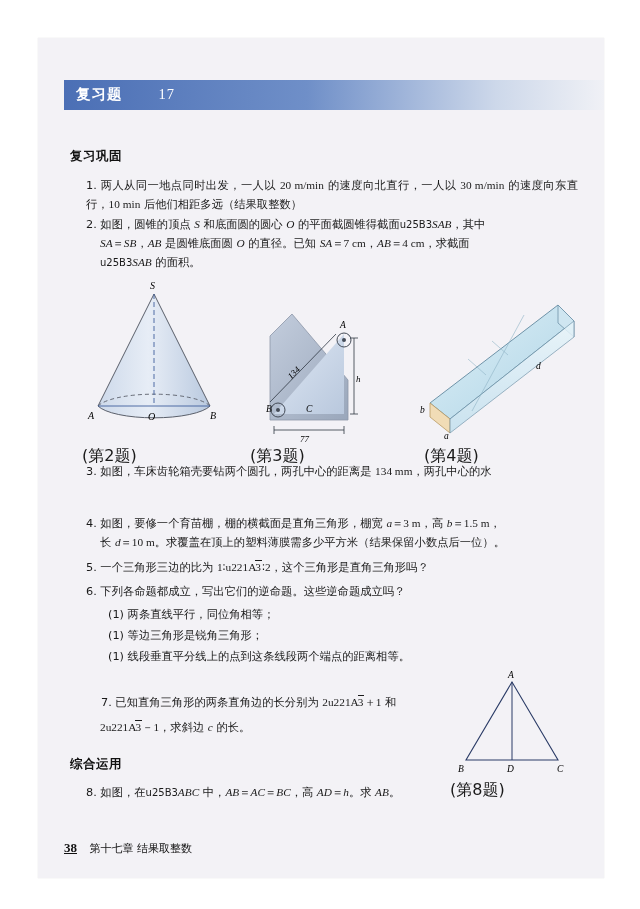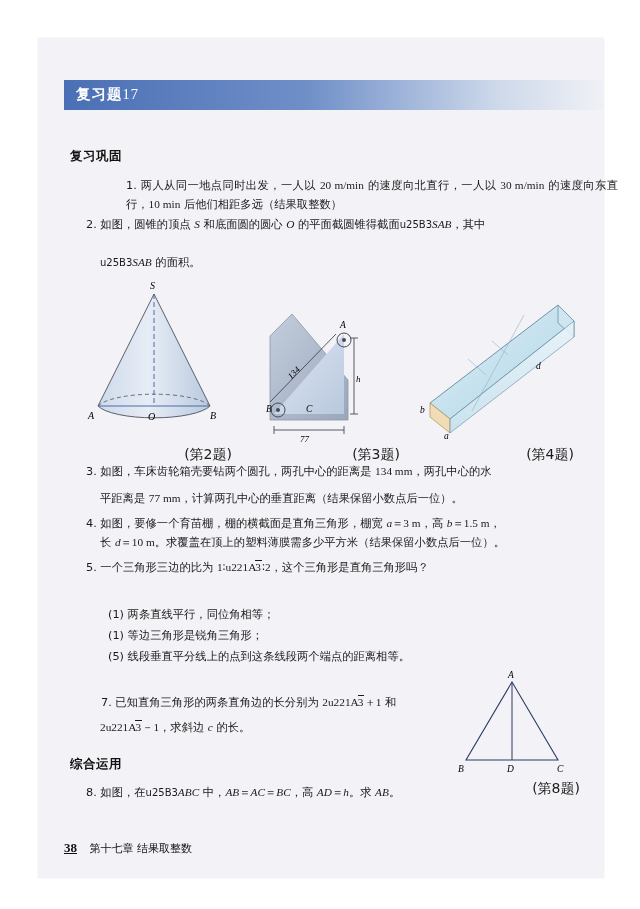--- a/index.html
+++ b/index.html
@@ -38,20 +38,21 @@
     top: 5px;
     color: #ffffff;
     font-size: 14.5px;
     font-weight: bold;
     font-family: "DejaVu Sans", sans-serif;
     letter-spacing: 1px;
   }
   .header-title .num {
     font-weight: normal;
     font-family: "Liberation Serif", serif;
+    margin-left: 36px;
   }
   
   .section-heading {
     position: absolute;
     font-size: 12.5px;
     font-weight: bold;
     font-family: Liberation Serif, serif;
     color: #111;
     letter-spacing: .5px;
   }
@@ -85,24 +86,24 @@
     content: "\u221A";
     font-style: normal;
   }
   .tri::before {
     content: "\u25B3";
     font-style: normal;
     font-size: 10px;
   }
   .caption {
     position: absolute;
-    font-size: 14px;
+    font-size: 16px;
     font-family: "DejaVu Sans", sans-serif;
     color: #1a1a1a;
-    text-align: right;
+    text-align: left;
   }
   .sub-list {
     position: absolute;
     font-size: 11.3px;
     line-height: 21px;
     font-family: "DejaVu Sans", sans-serif;
     color: #1a1a1a;
   }
   
   .footer {
@@ -133,27 +134,30 @@
 <div class="page">
 
   <div class="header-band">
     <div class="header-title">
       <span>复习题</span><span class="num">17</span>
     </div>
   </div>
 
   <div class="section-heading" style="left:32px; top:110px;">复习巩固</div>
 
-  <div class="item" style="left:48px; top:138px; width:492px; text-indent:0;margin-left:40px;">
+  <div class="item" style="left:48px; top:138px; width:492px; text-indent:0;">
     1. 两人从同一地点同时出发，一人以 <span class="mr">20 m/min</span> 的速度向北直行，一人以 <span class="mr">30 m/min</span>
     的速度向东直行，<span class="mr">10 min</span> 后他们相距多远（结果取整数）
   </div>
 
   <div class="item" style="left:48px; top:177px; width:492px;">
     2. 如图，圆锥的顶点 <span class="mi">S</span> 和底面圆的圆心 <span class="mi">O</span> 的平面截圆锥得截面<span class="tri"></span><span class="mi">SAB</span>，其中
+  </div>
+  <div class="item" style="left:62px; top:196px; width:478px;">
+    <span class="mi">SA</span><span class="mr">＝</span><span class="mi">SB</span>，<span class="mi">AB</span> 是圆锥底面圆 <span class="mi">O</span> 的直径。已知 <span class="mi">SA</span><span class="mr">＝7 cm</span>，<span class="mi">AB</span><span class="mr">＝4 cm</span>，求截面
   </div>
   <div class="item" style="left:62px; top:215px; width:478px;">
     <span class="tri"></span><span class="mi">SAB</span> 的面积。
   </div>
 
   <div class="fig" style="left:44px; top:240px;">
     <svg width="150" height="165" viewBox="0 0 150 165">
       <defs>
         <linearGradient id="coneg" x1="0" y1="0" x2="1" y2="0">
           <stop offset="0%" stop-color="#cdd9ea"></stop>
@@ -247,40 +251,40 @@
       <text x="128" y="76" font-size="9.5">d</text>
       <text x="12" y="120" font-size="9.5">b</text>
       <text x="36" y="146" font-size="9.5">a</text>
     </svg>
   </div>
   <div class="caption" style="left:386px; top:408px; width:150px;">(第4题)</div>
 
   <div class="item" style="left:48px; top:424px; width:492px;">
     3. 如图，车床齿轮箱壳要钻两个圆孔，两孔中心的距离是 <span class="mr">134 mm</span>，两孔中心的水
   </div>
-  <div class="item" style="left:62px; top:451px; width:478px;">
-    平距离是 <span class="mr">77 mm</span>，计算两孔中心的垂直距离（结果保留小数点后一位）。
-  </div>
 
   <div class="item" style="left:48px; top:476px; width:492px;">
     4. 如图，要修一个育苗棚，棚的横截面是直角三角形，棚宽 <span class="mi">a</span><span class="mr">＝3 m</span>，高 <span class="mi">b</span><span class="mr">＝1.5 m</span>，
   </div>
   <div class="item" style="left:62px; top:495px; width:478px;">
     长 <span class="mi">d</span><span class="mr">＝10 m</span>。求覆盖在顶上的塑料薄膜需多少平方米（结果保留小数点后一位）。
   </div>
 
   <div class="item" style="left:48px; top:520px; width:492px;">
     5. 一个三角形三边的比为 <span class="rad">1∶<span class="sq"></span><span class="bar">3</span>∶2</span>，这个三角形是直角三角形吗？
   </div>
 
+  <div class="item" style="left:48px; top:544px; width:492px;">
+    6. 下列各命题都成立，写出它们的逆命题。这些逆命题成立吗？
+  </div>
 
   <div class="sub-list" style="left:70px; top:566px; width:470px;">
     <div>(1) 两条直线平行，同位角相等；</div>
     <div>(1) 等边三角形是锐角三角形；</div>
-    <div>(5) 线段垂直平分线上的点到这条线段两个端点的距离相等。</div>
+    <div>(1) 线段垂直平分线上的点到这条线段两个端点的距离相等。</div>
   </div>
 
   <div class="item" style="left:63px; top:655px; width:360px;">
     7. 已知直角三角形的两条直角边的长分别为 <span class="rad">2<span class="sq"></span><span class="bar">3</span>＋1</span> 和
   </div>
   <div class="item" style="left:62px; top:680px; width:346px;">
     <span class="rad">2<span class="sq"></span><span class="bar">3</span>－1</span>，求斜边 <span class="mi">c</span> 的长。
   </div>
 
   <div class="section-heading" style="left:32px; top:718px;">综合运用</div>

